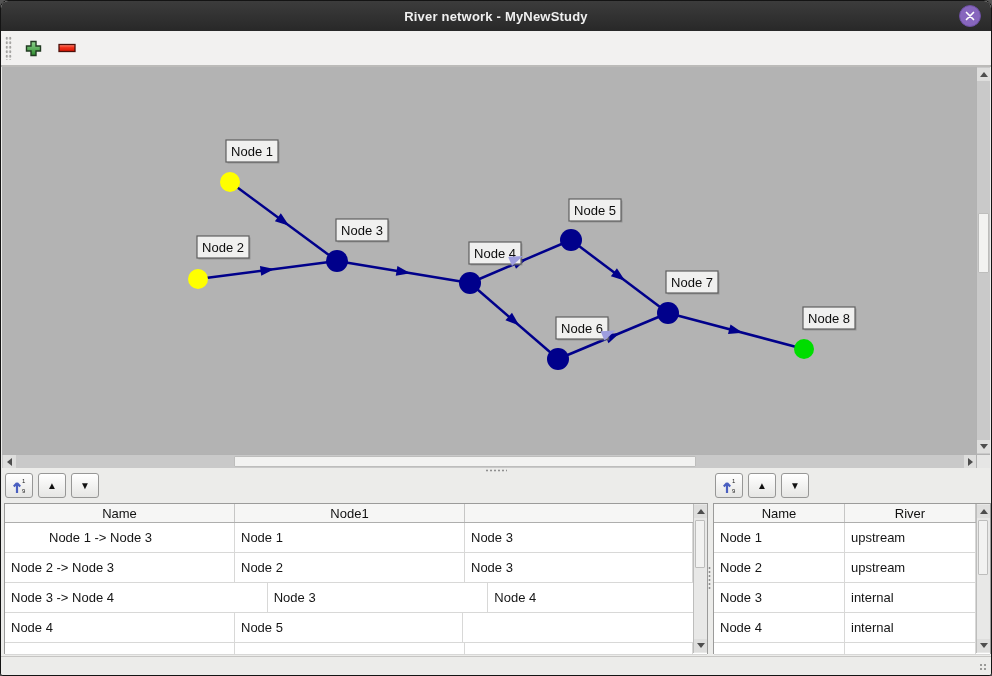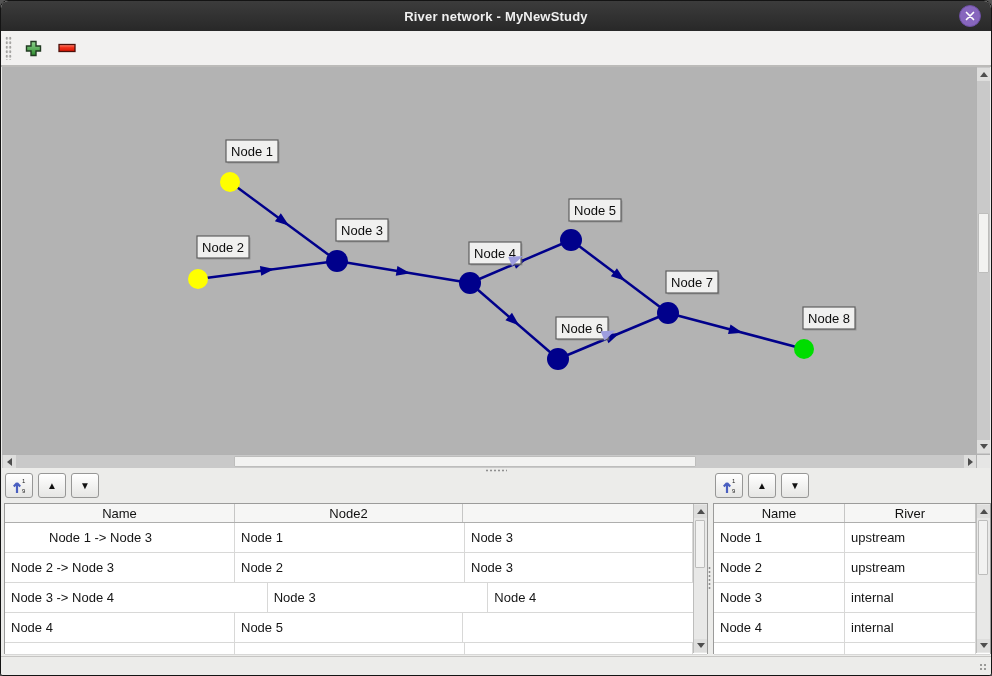--- a/index.html
+++ b/index.html
@@ -292,21 +292,21 @@
         <span>▲</span>
       </button>
     <button class="sm-btn">
         <span>▼</span>
       </button>
   </div>
 
   <div class="dtable left">
     <div class="thead">
       <div class="th" style="width:230px">Name</div>
-      <div class="th" style="width:228px">Node2</div>
+      <div class="th" style="width:230px">Node1</div>
     </div>
     <div class="tbody" id="left-tbody">
         <div class="trow">
           <div class="td" style="width: 230px; padding-left: 44px;">Node 1 -&gt; Node 3</div>
           <div class="td" style="width: 230px;">Node 1</div>
           <div class="td" style="width: 228px;">Node 3</div>
         </div>
         <div class="trow">
           <div class="td" style="width: 230px; text-align: right;">Node 2 -&gt; Node 3</div>
           <div class="td" style="width: 230px;">Node 2</div>

